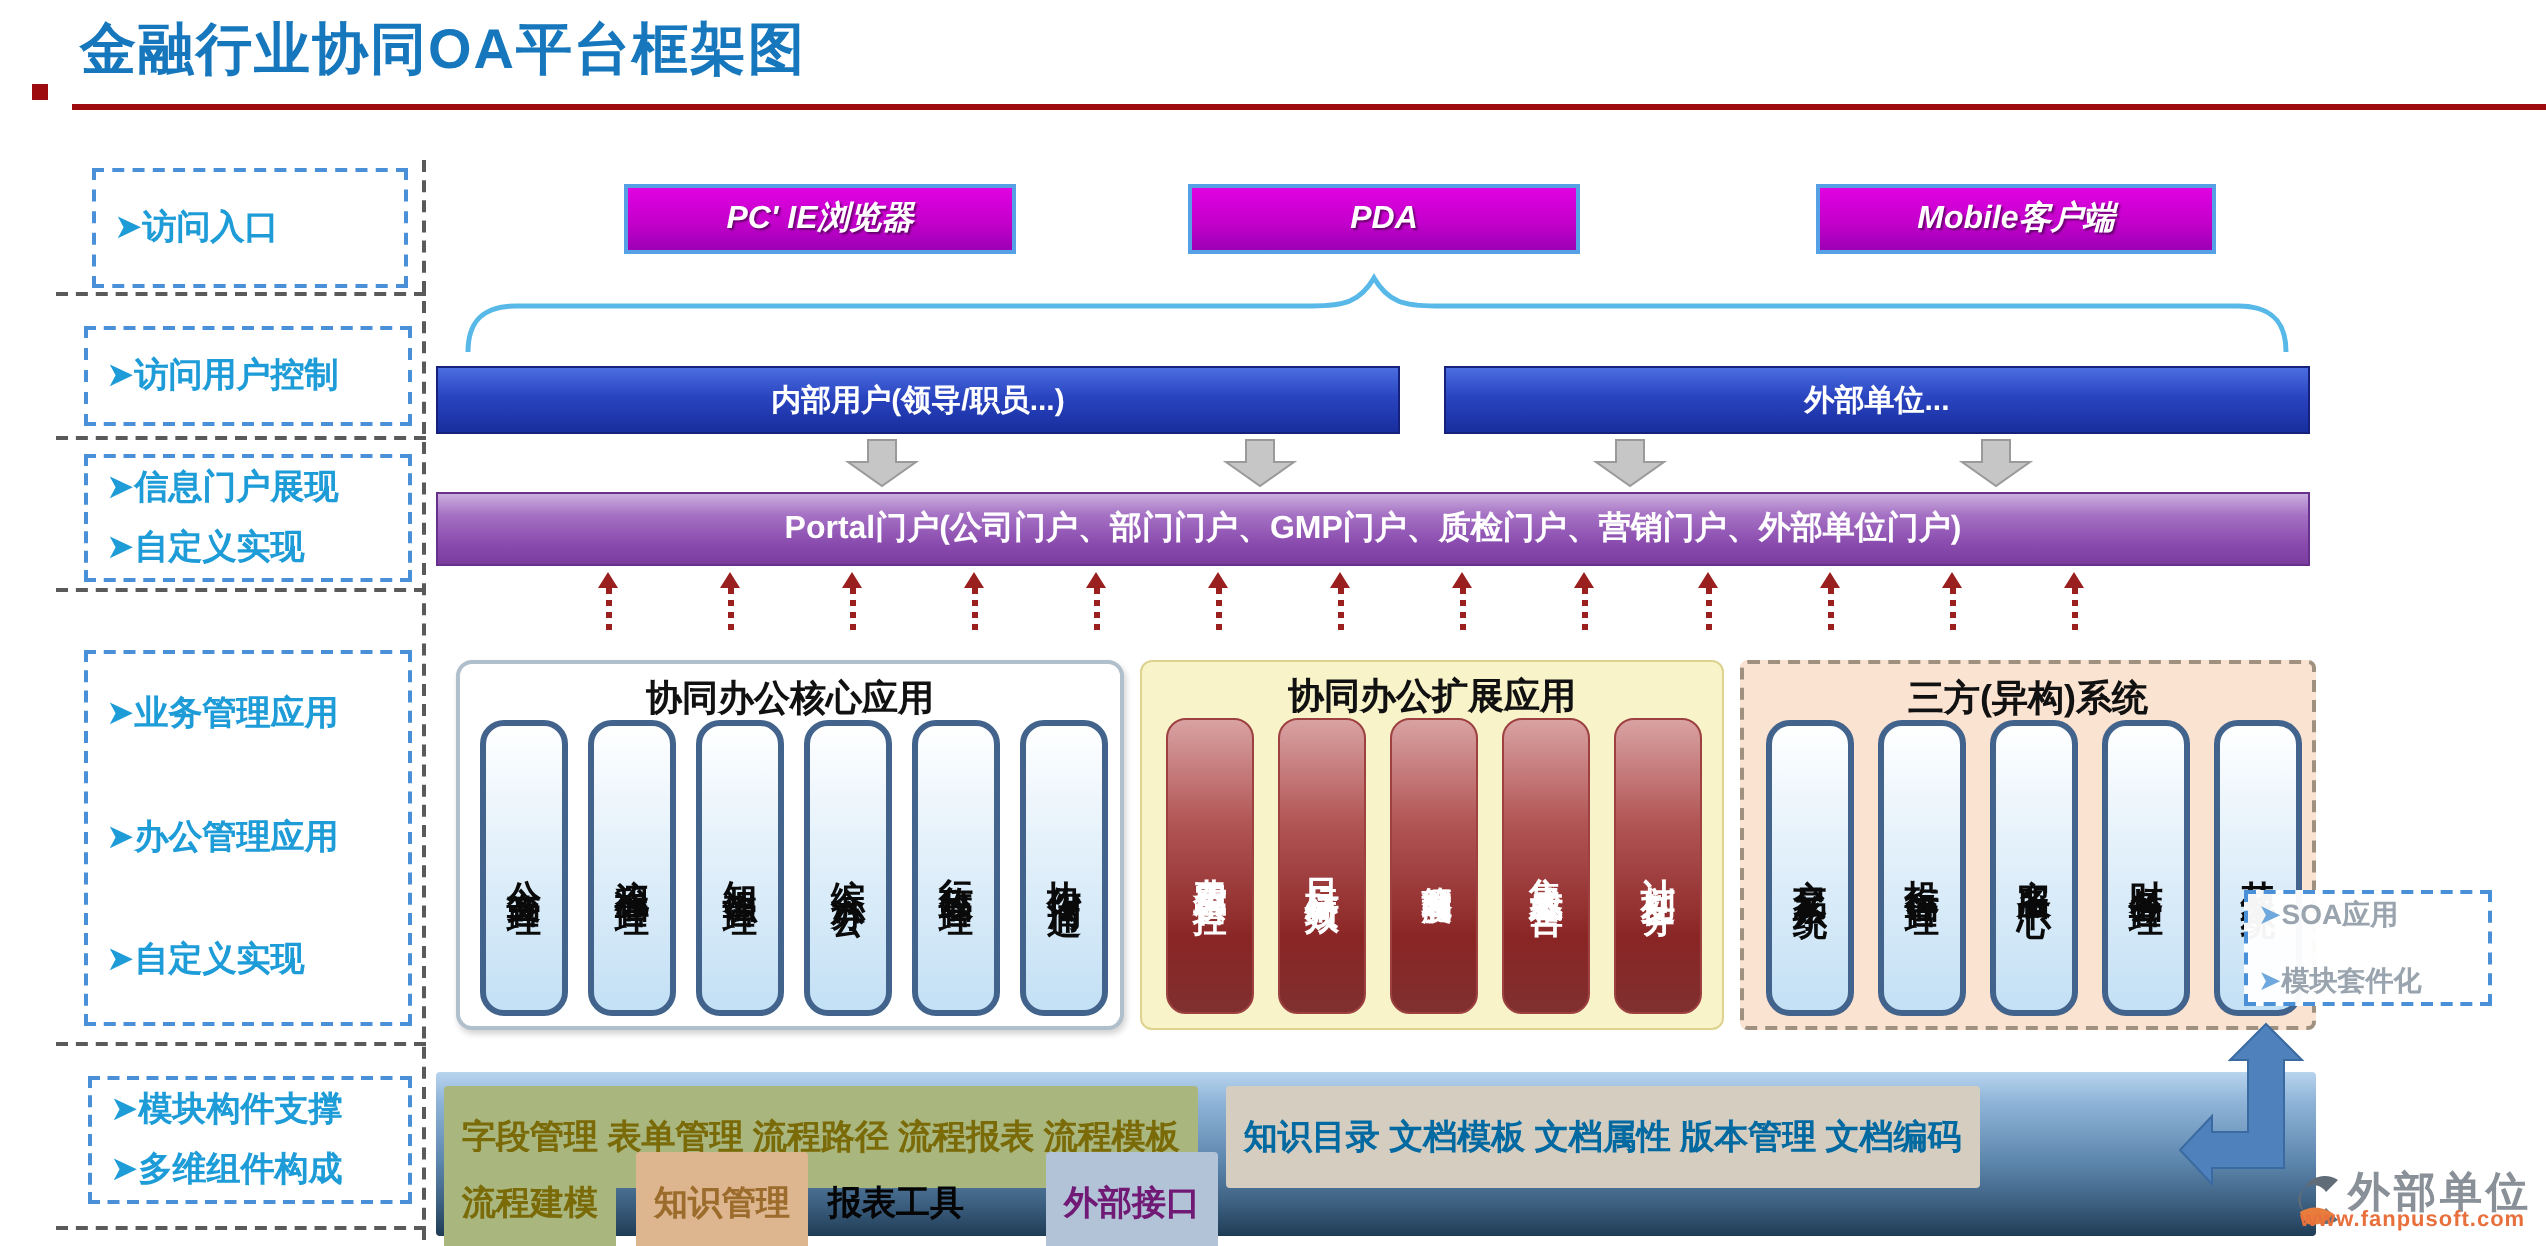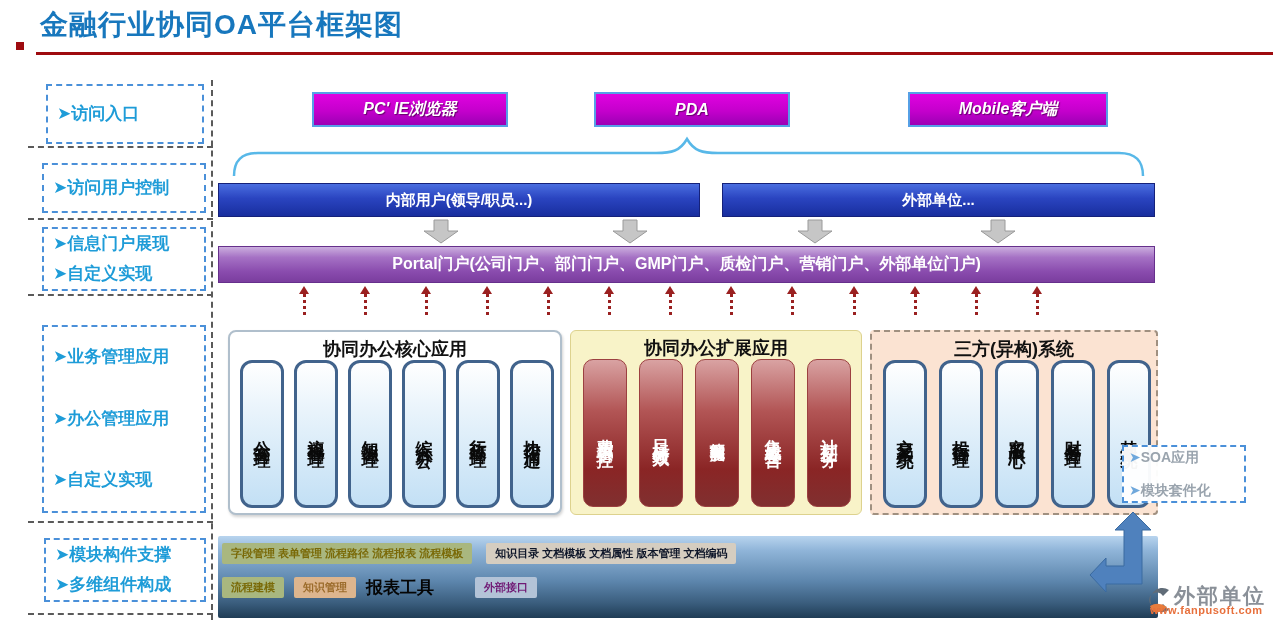--- a/index.html
+++ b/index.html
@@ -61,23 +61,23 @@
             padding-left:5px;gap:15px;z-index:6;}
   .note-line{font-size:14px;font-weight:bold;white-space:nowrap;}
   .note-line .bullet{color:#6fa8dc;}
   .note-line .txt{color:#9aa4ae;}
 
   
   .bottom-panel{position:absolute;left:218px;top:536px;width:940px;height:82px;border-radius:2px;
                 background:linear-gradient(180deg,#b8d4ee 0%,#8fb4d8 18%,#5d86ad 55%,#3a5d7d 82%,#1f3c55 100%);}
   .b-row1{position:absolute;left:4px;top:7px;display:flex;gap:14px;}
   .b-row2{position:absolute;left:4px;top:40px;display:flex;gap:10px;align-items:center;}
-  .chip{padding:3px 9px;border-radius:2px;font-size:11px;font-weight:bold;white-space:nowrap;}
+  .chip{padding:14px 9px;border-radius:2px;font-size:17px;font-weight:bold;white-space:nowrap;}
   .chip-olive{background:#a9b77f;color:#7a6a08;}
-  .chip-beige{background:#d5cdc0;color:#0f172a;}
+  .chip-beige{background:#d5cdc0;color:#0369a1;}
   .chip-tan{background:#ddb58e;color:#9c6c2c;}
   .chip-grayblue{background:#b3c3d7;color:#701a75;margin-left:31px;}
   .b-plain{font-size:17px;font-weight:bold;color:#050505;white-space:nowrap;}
 
   
   .decor{position:absolute;left:0;top:0;z-index:4;pointer-events:none;}
 
   
   .logo-name{position:absolute;left:1174px;top:582px;font-size:21px;font-weight:bold;color:#8a9098;letter-spacing:2px;z-index:7;}
   .logo-url{position:absolute;left:1150px;top:604px;font-size:11px;font-weight:bold;color:#e8703c;letter-spacing:.5px;z-index:7;}

